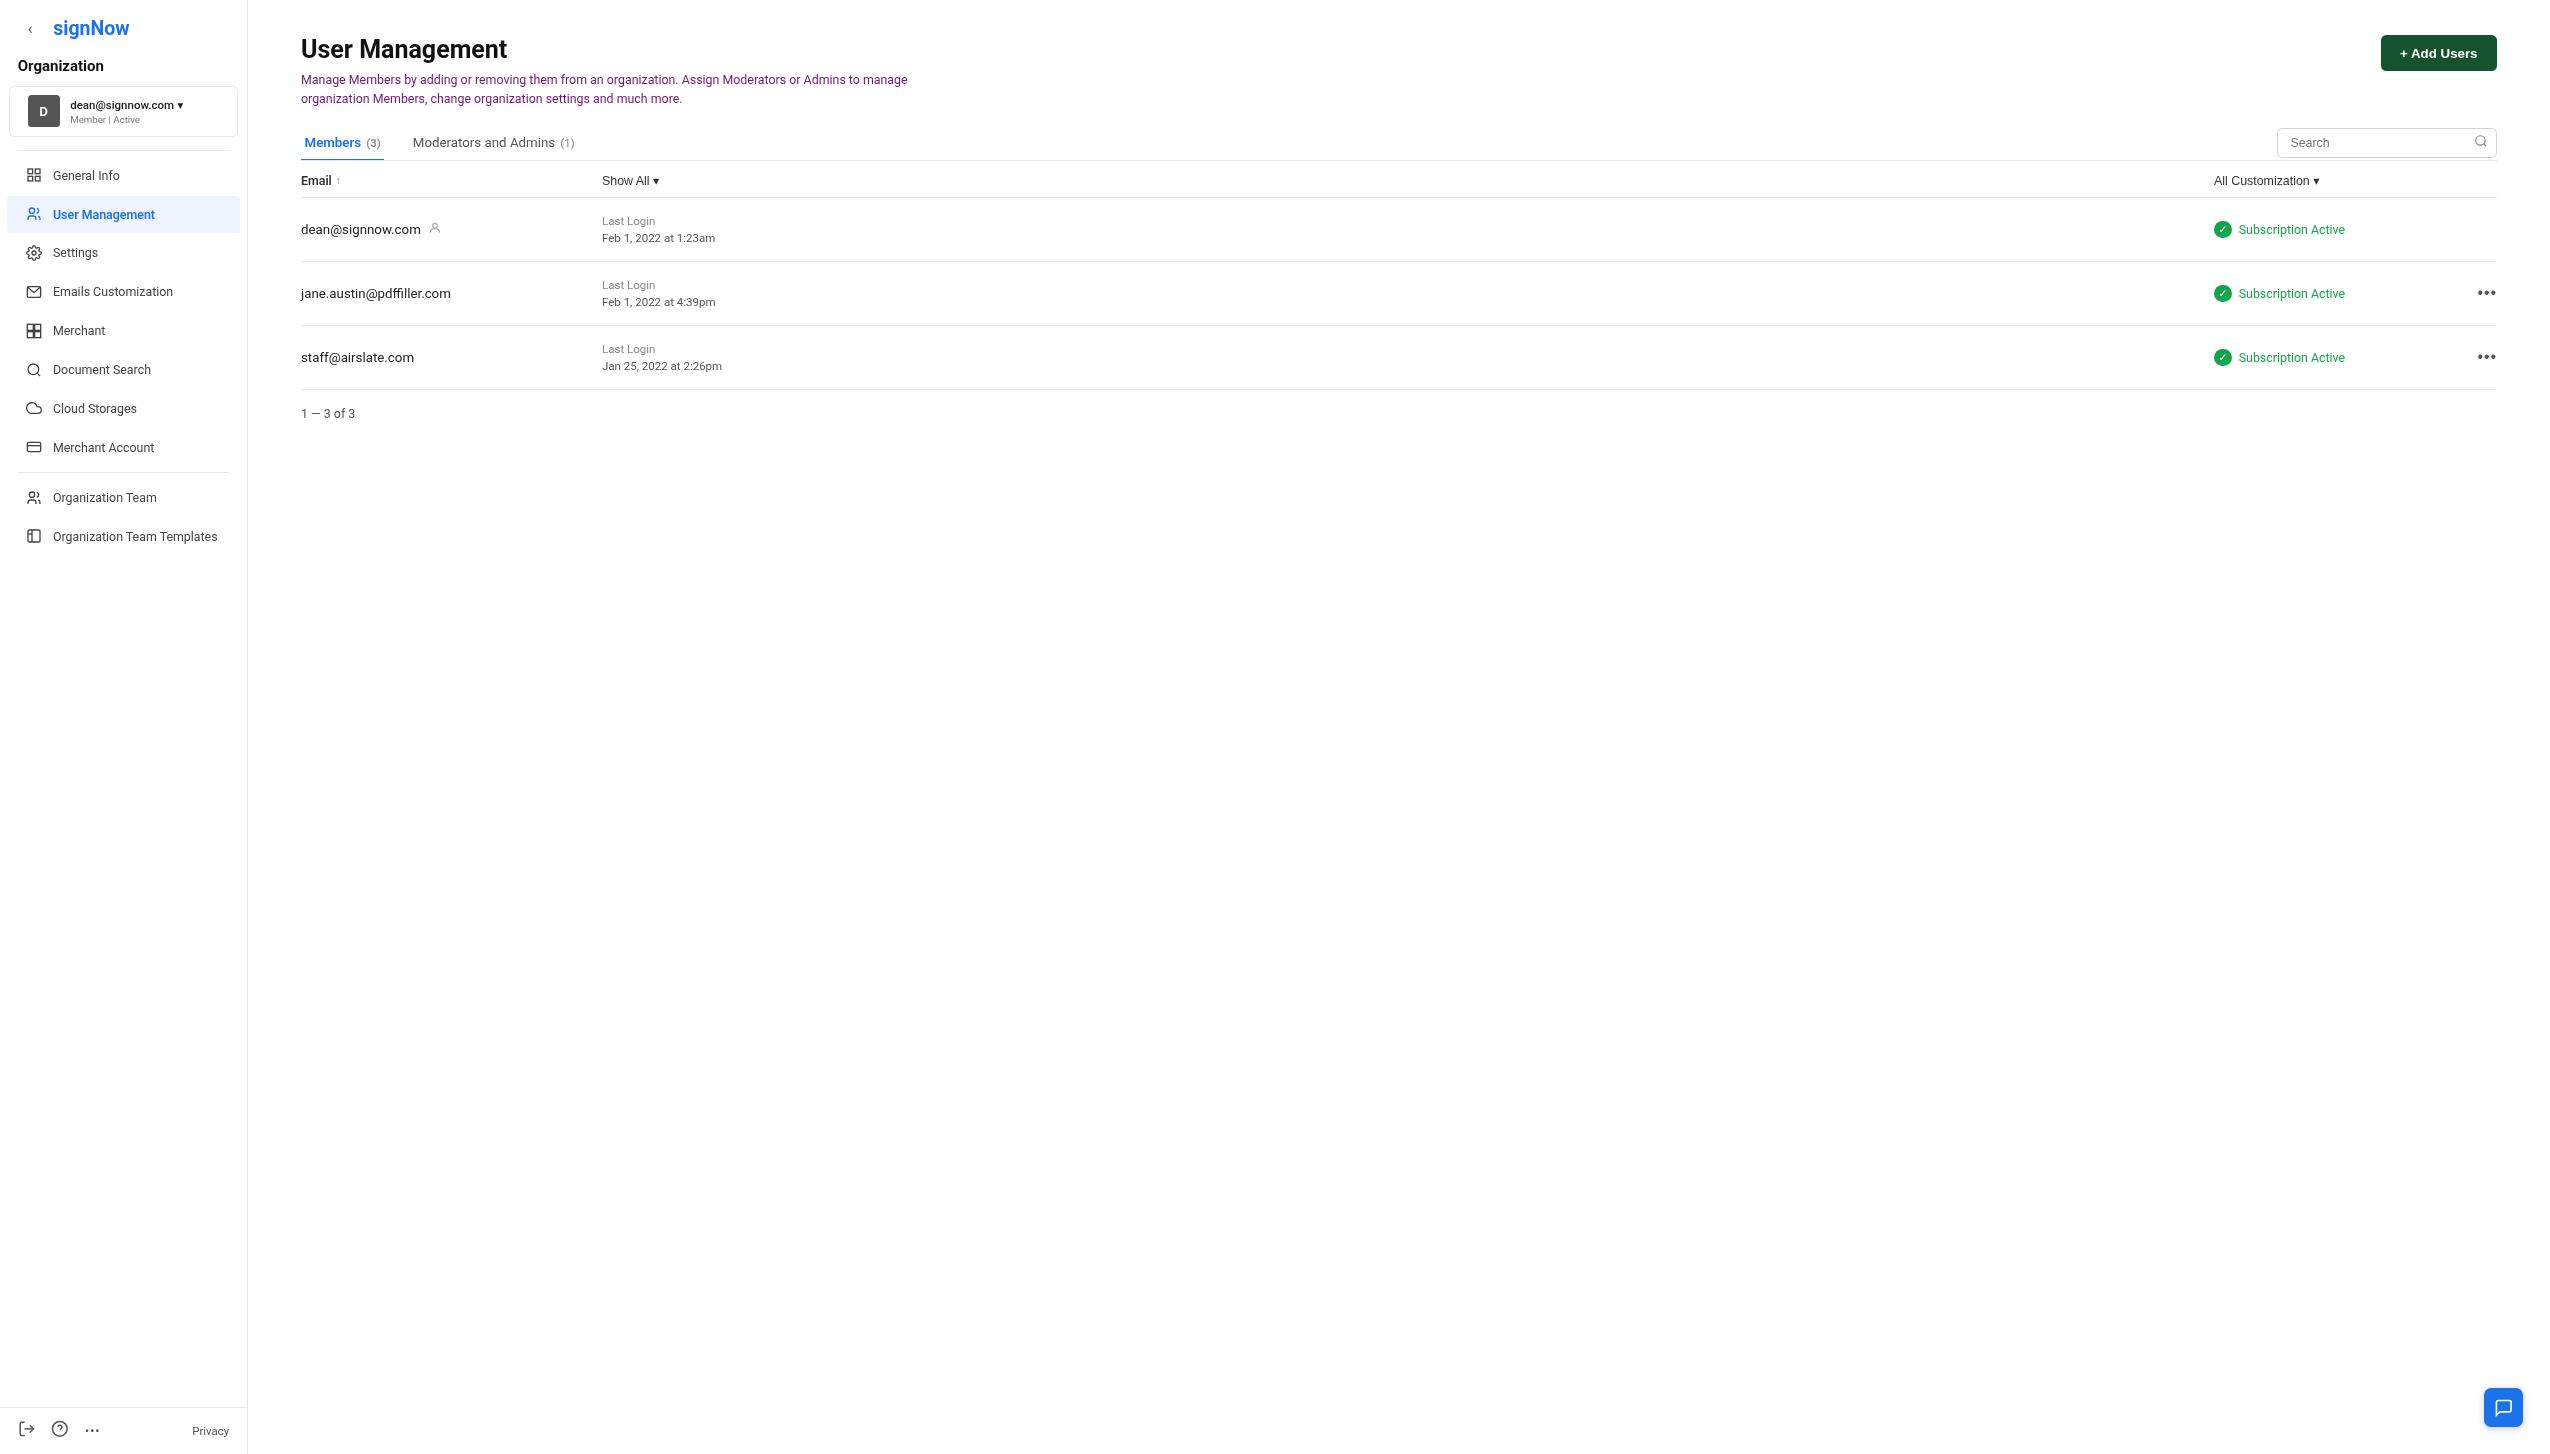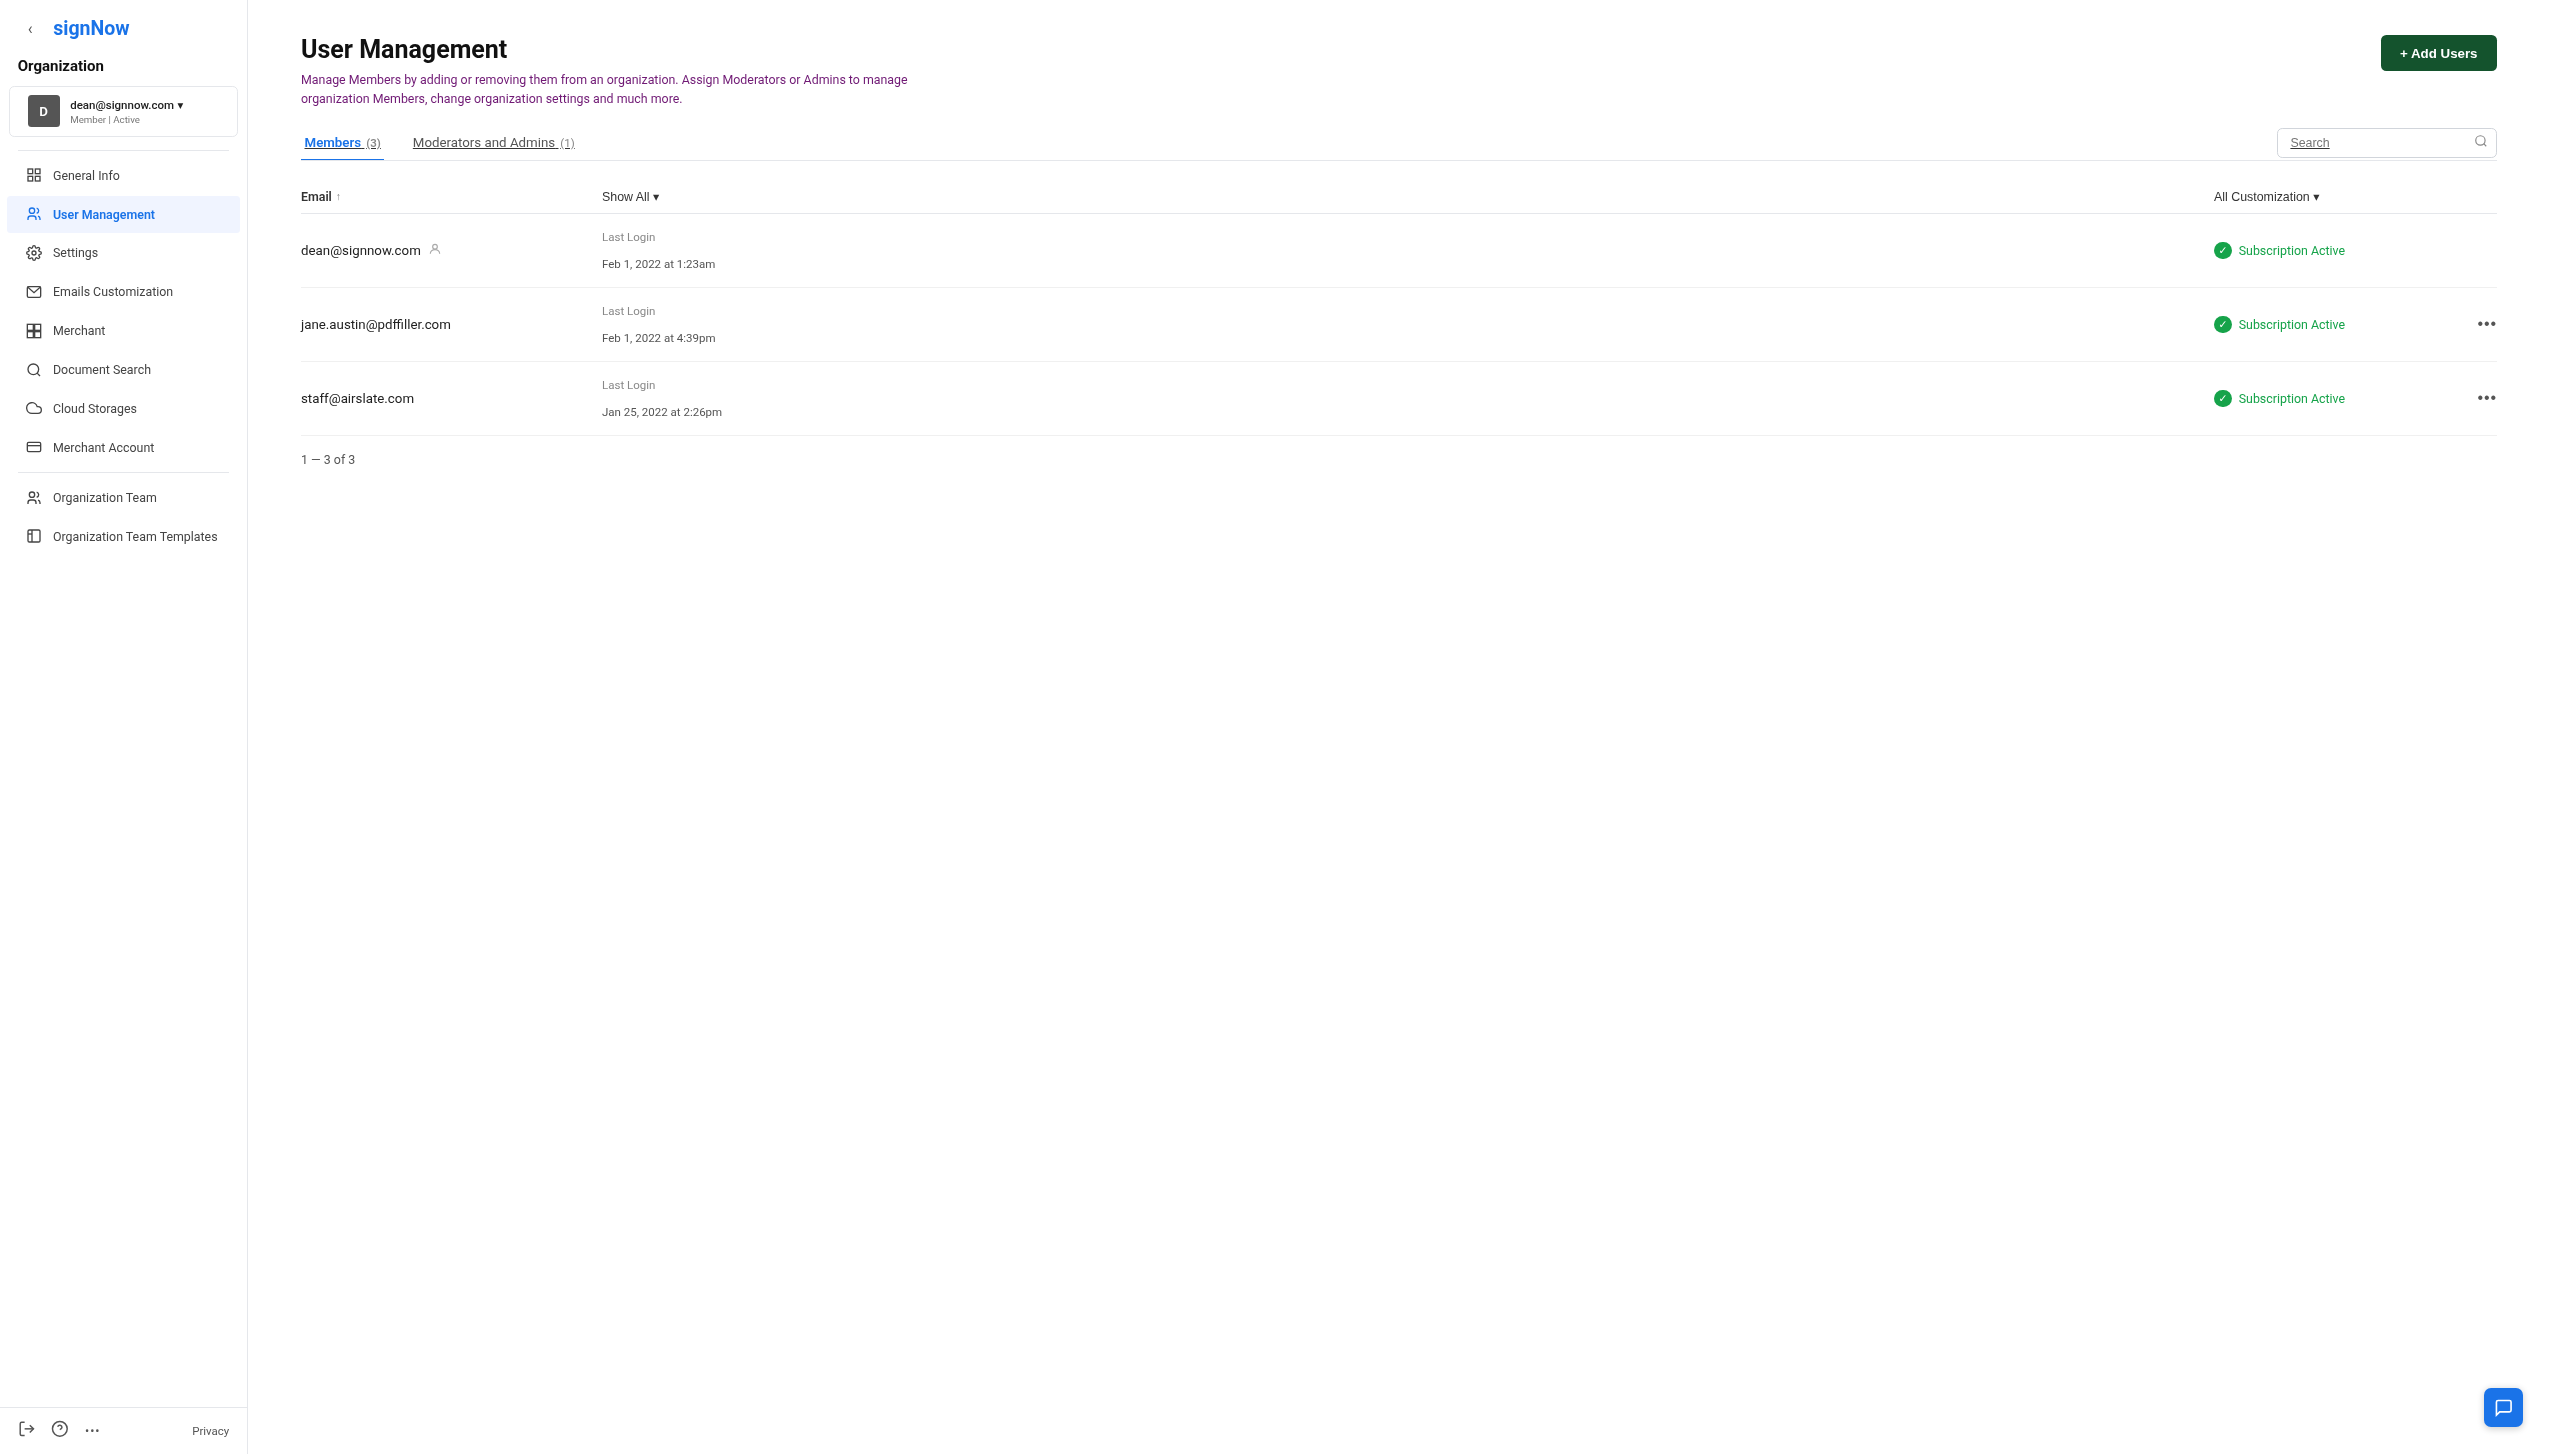--- a/index.html
+++ b/index.html
@@ -82,22 +82,21 @@
     .add-users-btn {
       background: #14532d; color: #fff; border: none;
       padding: 10.6px 19.5px; border-radius: 5.3px; font-size: 13.3px; font-weight: 600;
       cursor: pointer; display: flex; align-items: center; gap: 5.3px; white-space: nowrap;
     }
 
     
     .tabs-row {
       display: flex; align-items: center; gap: 0;
       border-bottom: 0.9px solid #e5e7eb;
-      margin-bottom: 16px;
-      text-decoration: underline;
+      margin-bottom: 0;
     }
     .tab {
       padding: 8.9px 3.5px; margin-right: 25px;
       font-size: 13.3px; cursor: pointer; color: #555;
       border-bottom: 1.8px solid transparent; white-space: nowrap;
     }
     .tab.active { color: #1a73e8; border-bottom: 1.8px solid #1a73e8; font-weight: 600; }
     .tab-count { font-size: 11.5px; color: #888; margin-left: 1.8px; }
 
     
@@ -138,21 +137,21 @@
     .sort-icon { font-size: 10.6px; color: #888; }
 
     .table-row {
       display: flex; align-items: center;
       padding: 16px 0;
       border-bottom: 0.9px solid #f0f0f0;
     }
     .row-email { flex: 0 0 301px; font-size: 13.3px; color: #222; display: flex; align-items: center; gap: 7px; }
     .row-login { flex: 1; }
     .login-label { font-size: 11.5px; color: #888; }
-    .login-date { font-size: 11.5px; color: #555; margin-top: 13px; }
+    .login-date { font-size: 11.5px; color: #555; margin-top: 3px; }
     .row-sub { flex: 0 0 248px; display: flex; align-items: center; gap: 7px; }
     .sub-active { color: #16a34a; font-size: 12.4px; display: flex; align-items: center; gap: 5.3px; }
     .check-circle {
       width: 17.7px; height: 17.7px; border-radius: 50%;
       background: #16a34a; color: #fff;
       display: flex; align-items: center; justify-content: center;
       font-size: 10.6px; flex-shrink: 0;
     }
     .row-actions { flex: 0 0 35px; display: flex; align-items: center; justify-content: flex-end; }
     .more-btn { background: none; border: none; cursor: pointer; font-size: 16px; color: #555; letter-spacing: 0.9px; }

